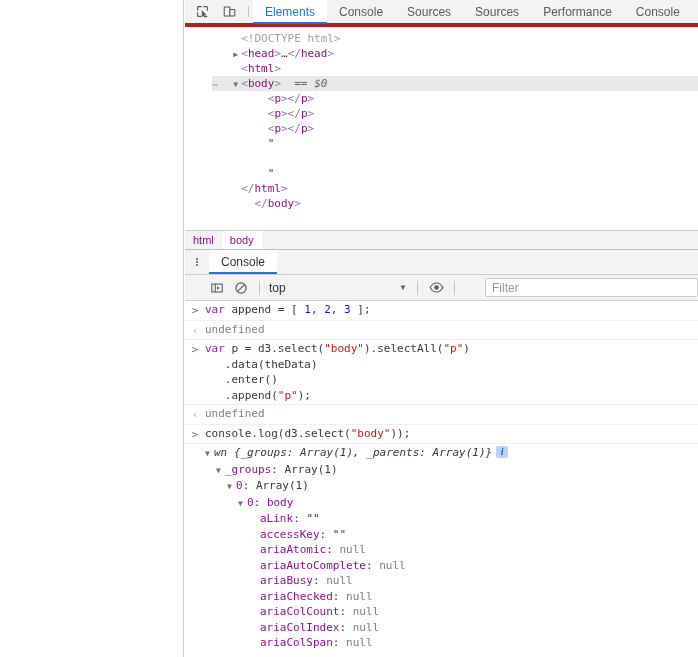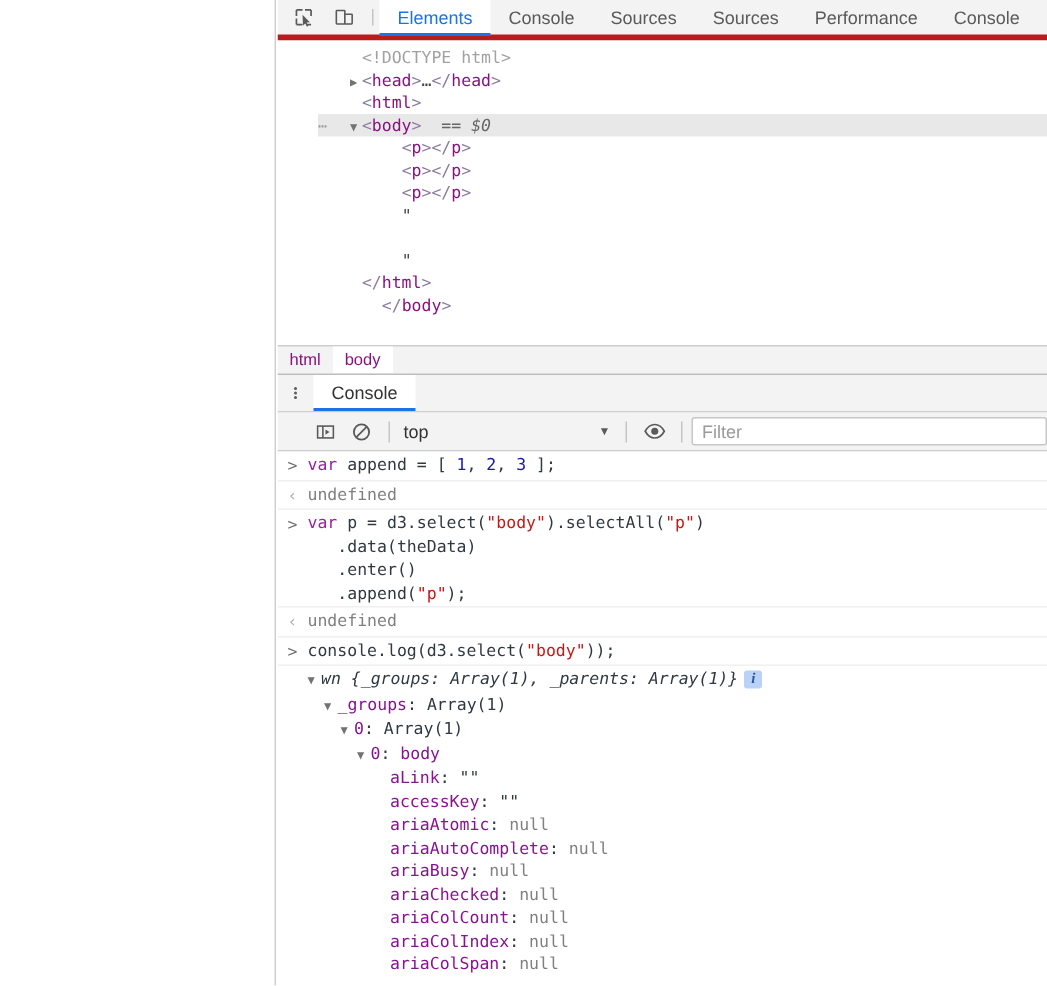--- a/index.html
+++ b/index.html
@@ -244,20 +244,21 @@
     margin-right: 0px;
     border: 1px solid #c8c8c8;
     border-radius: 2px;
     background: #ffffff;
     font-family: "Liberation Sans", sans-serif;
     font-size: 12px;
     color: #303942;
     padding: 0 6px;
     box-sizing: border-box;
     outline: none;
+    margin-left: 24px;
   }
   .filter-input::placeholder { color: #9a9a9a; }
 
   
   .console-body {
     flex: 1;
     overflow: hidden;
     background: #ffffff;
     font-family: "DejaVu Sans Mono", "Liberation Mono", monospace;
     font-size: 11px;

